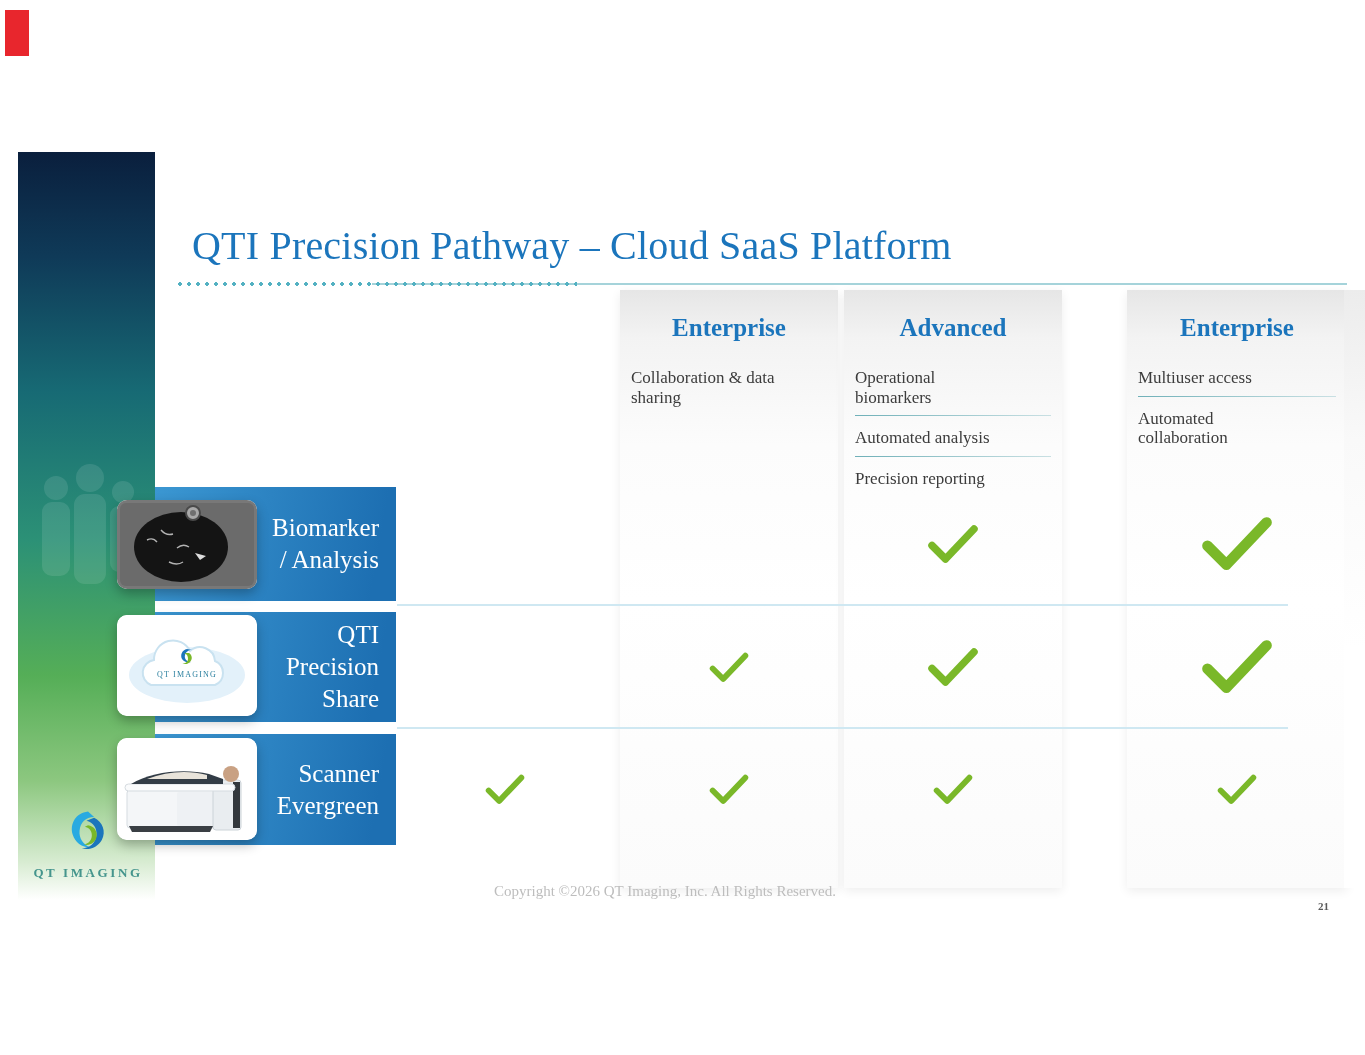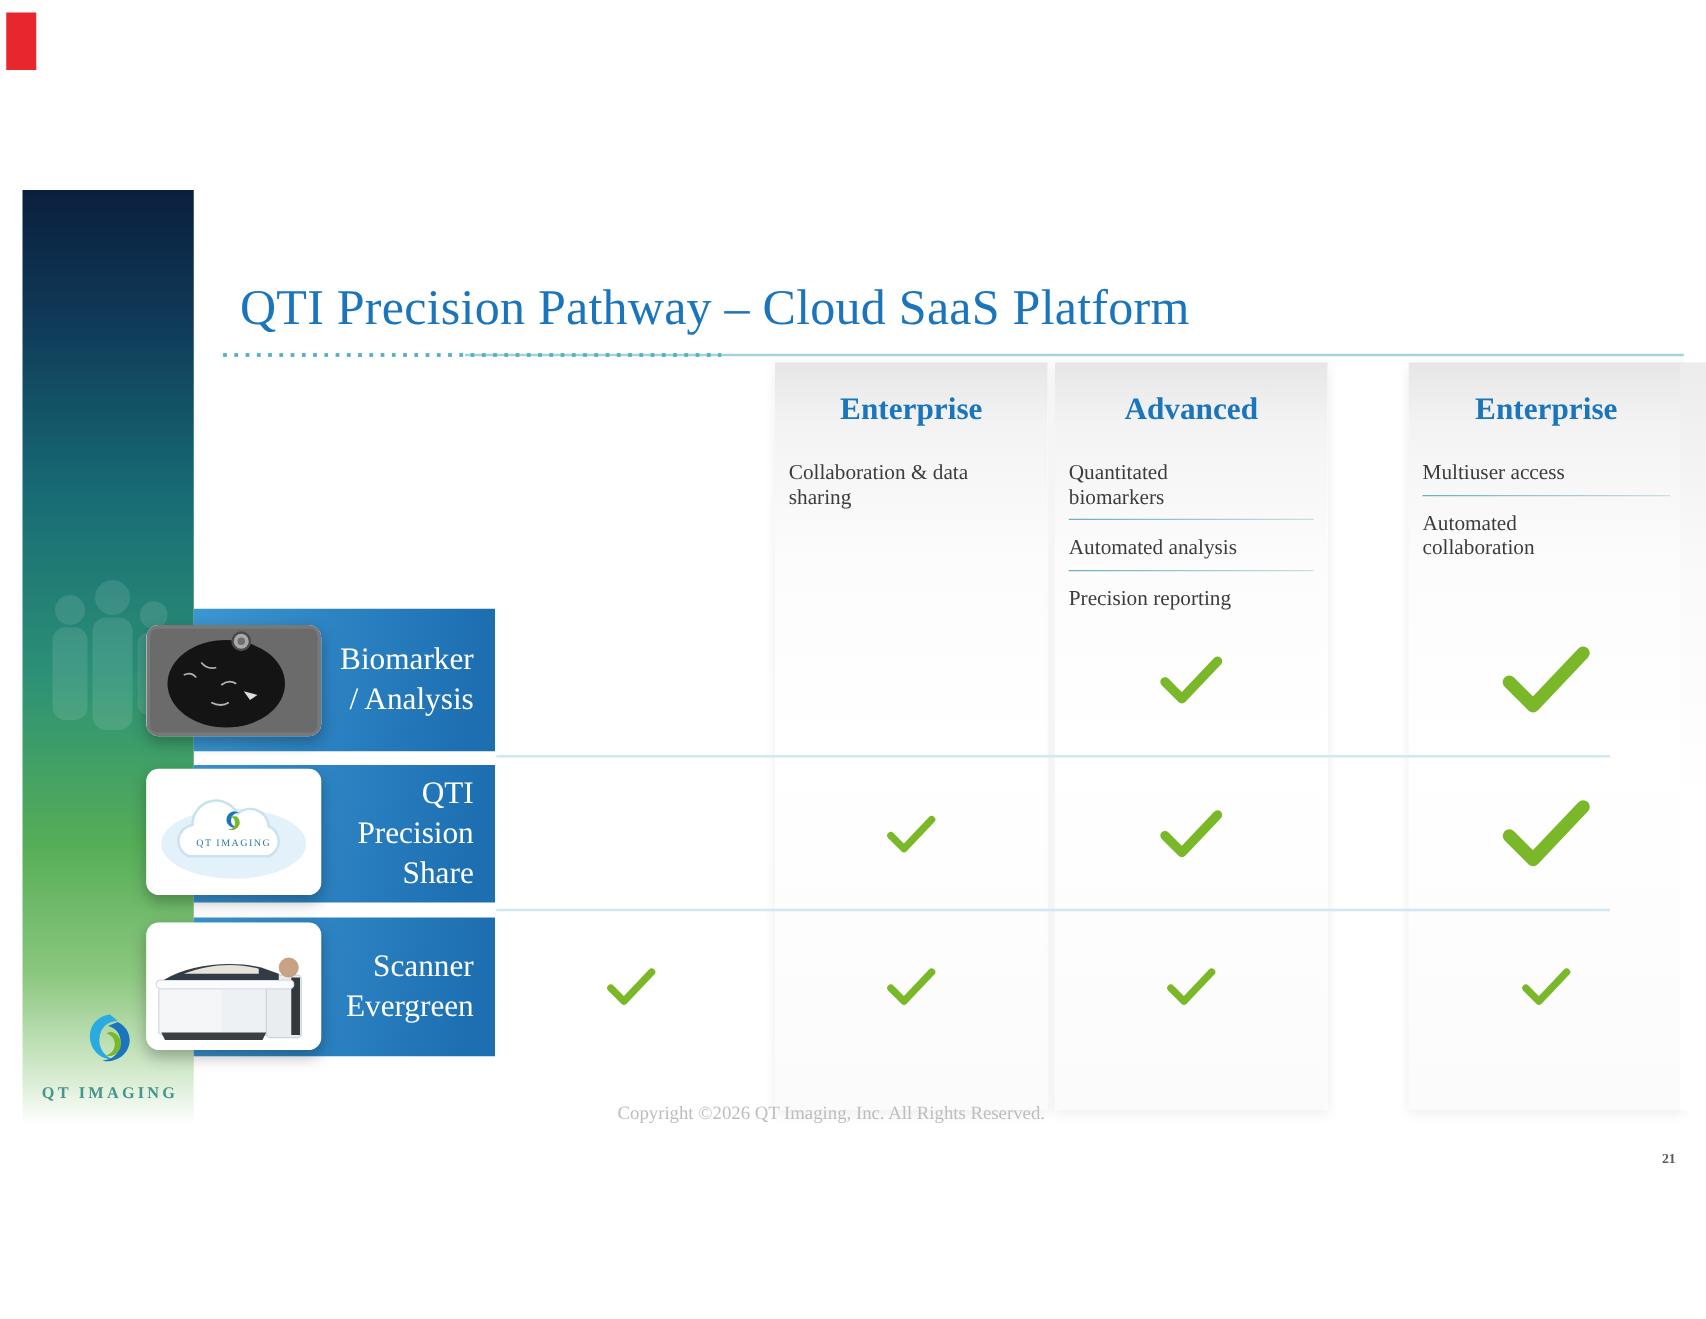--- a/index.html
+++ b/index.html
@@ -75,21 +75,21 @@
   
   .cell { position:absolute; display:flex; align-items:center; justify-content:center; }
   .cell .check { height:auto; display:block; }
   .cell[data-size="small"]  .check { width:42px; }
   .cell[data-size="medium"] .check { width:54px; }
   .cell[data-size="large"]  .check { width:76px; }
 
   
   .copyright { position:absolute; left:400px; top:883px; width:530px; text-align:center;
     font-size:15px; color:#bdbdbd; }
-  .page-number { position:absolute; left:1318px; top:921px; width:34px; text-align:center;
+  .page-number { position:absolute; left:1318px; top:900px; width:34px; text-align:left;
     font-size:11px; font-weight:700; color:#5a5a5a; }
 
   
   .logo { position:absolute; left:24px; top:806px; width:128px; text-align:center; }
   .logo-icon { width:46px; height:54px; }
   .logo-text { margin-top:1px; font-size:13px; letter-spacing:2.6px; font-weight:600;
     color:var(--logo-teal,#45958d); }
 </style>
 </head>
 <body>
@@ -122,21 +122,21 @@
       <div class="feature" data-divider="false">
         <span class="feature-text">Collaboration &amp; data sharing</span>
       </div>
     </div>
   </section>
 
   <section class="panel col-advanced">
     <h2 class="col-header">Advanced</h2>
     <div class="features">
       <div class="feature" data-divider="true">
-        <span class="feature-text">Quantitated biomarkers</span>
+        <span class="feature-text">Operational biomarkers</span>
       </div>
       <div class="feature" data-divider="true">
         <span class="feature-text">Automated analysis</span>
       </div>
       <div class="feature" data-divider="false">
         <span class="feature-text">Precision reporting</span>
       </div>
     </div>
   </section>
 

